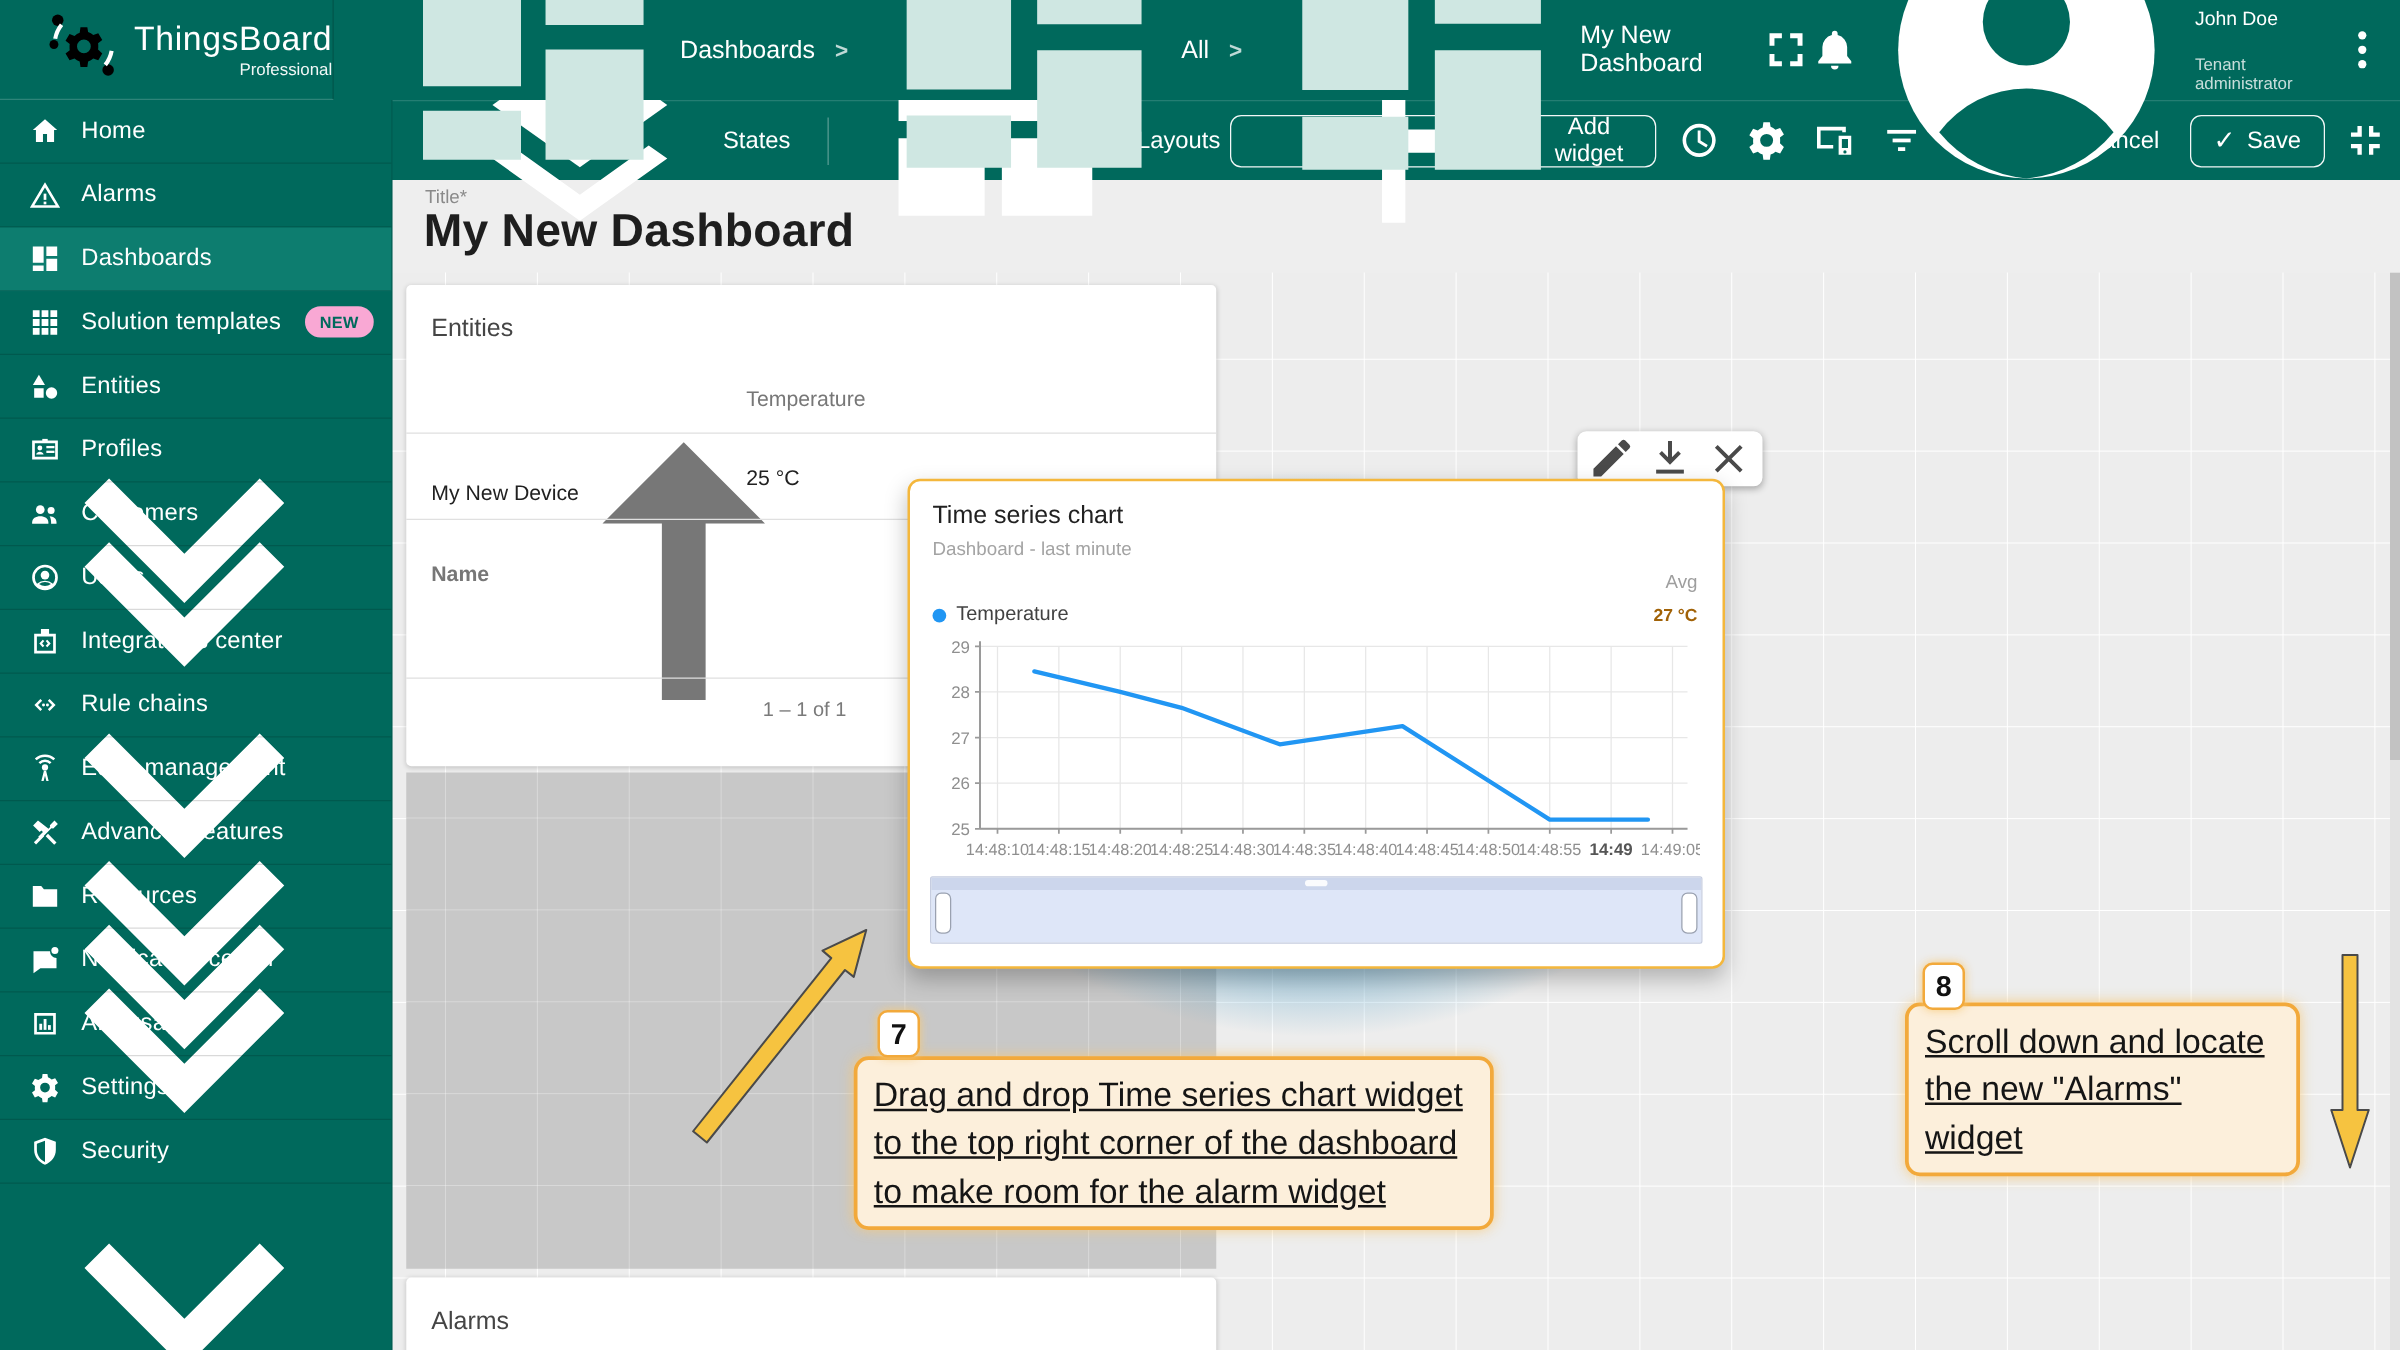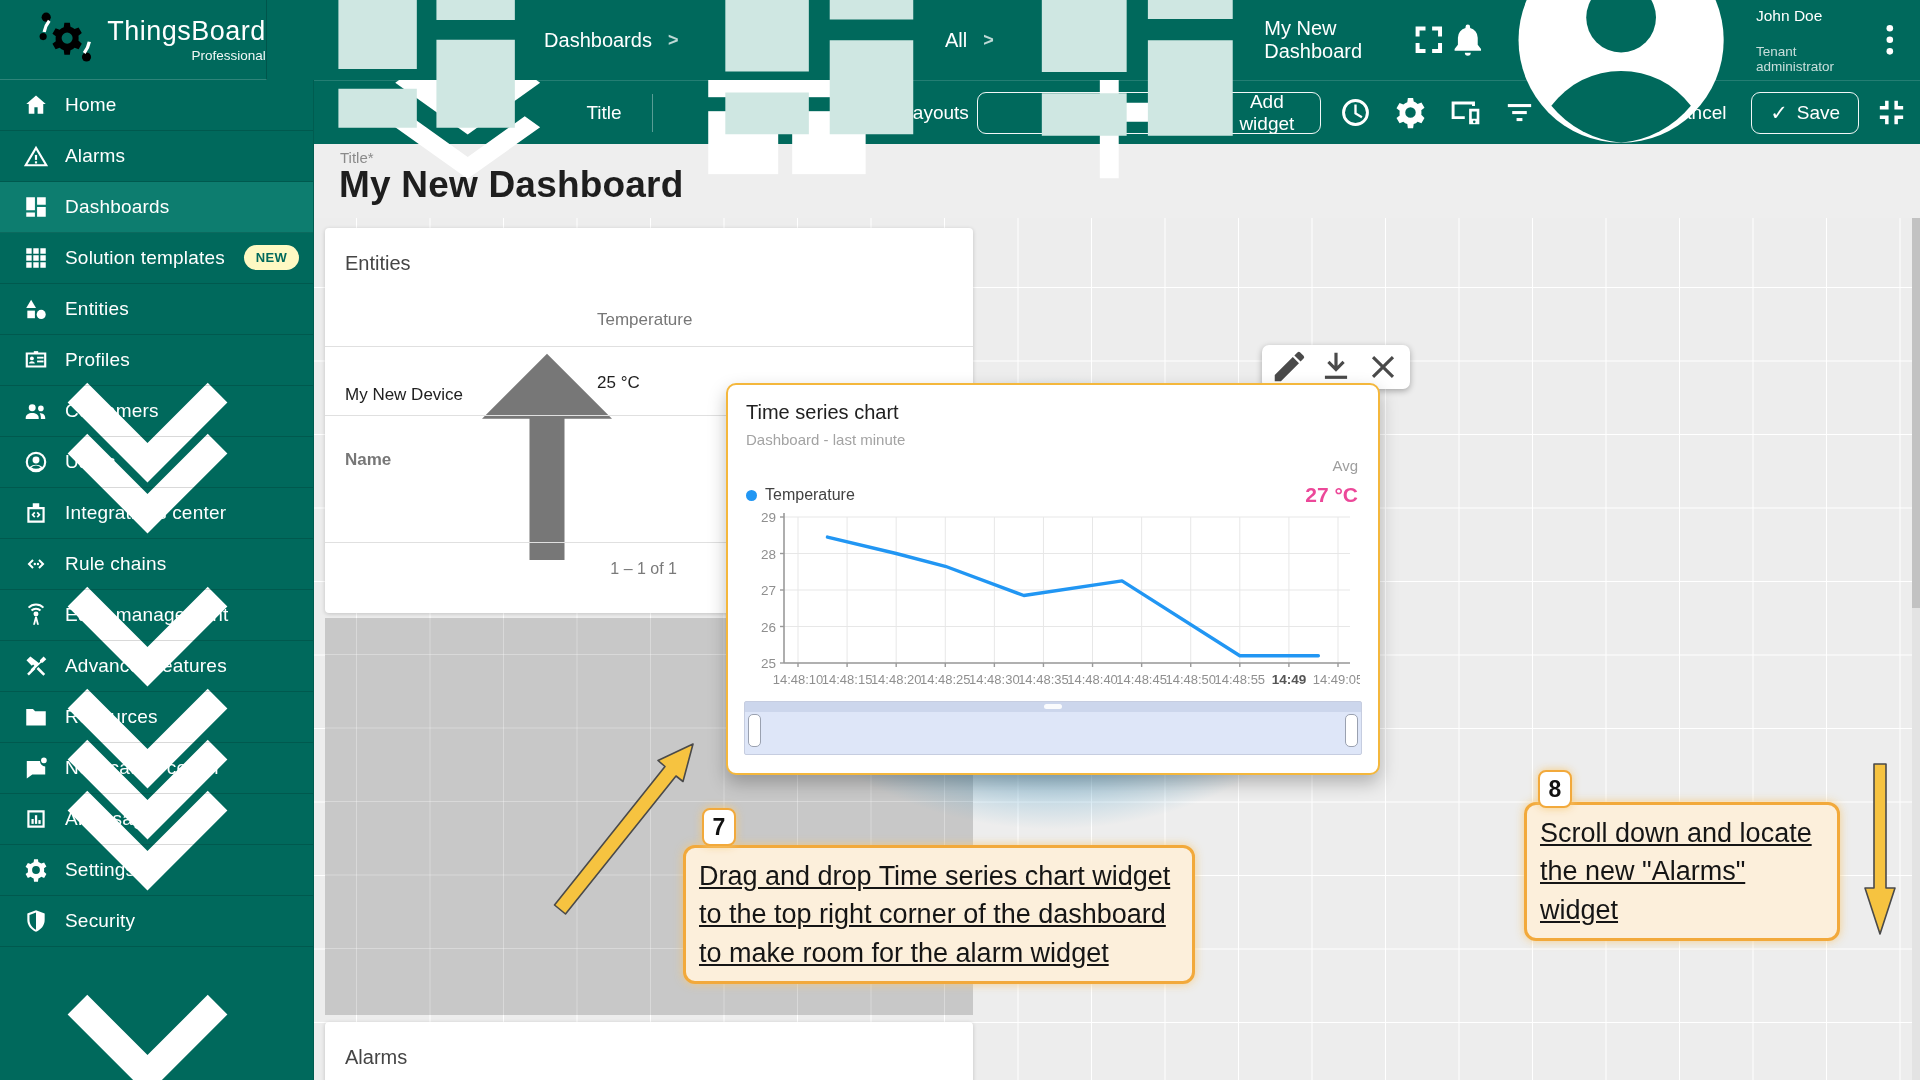--- a/index.html
+++ b/index.html
@@ -28,21 +28,21 @@
   
   .sidebar{position:absolute;left:0;top:80px;width:313px;height:1000px;background:#00695c;z-index:9;border-right:1px solid rgba(0,0,0,.12);}
   .side-item{height:50px;display:flex;align-items:center;padding-left:23px;color:#fff;cursor:pointer;
     border-bottom:1px solid rgba(0,0,0,.15);position:relative;}
   .side-item.active{background:#0d7d6f;}
   .sicon{width:26px;height:26px;display:flex;align-items:center;}
   .sicon svg{width:24px;height:24px;fill:#fff;}
   .slabel{margin-left:16px;font-size:19px;font-weight:500;letter-spacing:.2px;}
   .chev{position:absolute;right:18px;top:14px;}
   .chev svg{width:22px;height:22px;fill:#fff;}
-  .newbadge{position:absolute;right:14px;top:12px;background:#fef9c3;color:#00695c;font-size:13px;font-weight:700;
+  .newbadge{position:absolute;right:14px;top:12px;background:#f9a8d4;color:#00695c;font-size:13px;font-weight:700;
     padding:5px 12px;border-radius:14px;letter-spacing:.3px;}
   
   .toolbar{position:absolute;left:313px;top:80px;width:1607px;height:64px;background:#00695c;display:flex;align-items:center;
     box-sizing:border-box;border-top:1px solid rgba(255,255,255,.14);z-index:8;}
   .tbtn{display:flex;align-items:center;background:none;border:none;color:#fff;font-size:19px;font-weight:500;cursor:pointer;
     font-family:inherit;padding:6px 8px;}
   .tbtn .ticon{margin-right:10px;display:flex;}
   .ticon svg{width:24px;height:24px;fill:currentColor;display:block;}
   .tdiv{width:1px;height:38px;background:rgba(255,255,255,.35);margin:0 22px;}
   .outline-btn{display:flex;align-items:center;justify-content:center;background:none;border:1.5px solid rgba(255,255,255,.95);
@@ -88,21 +88,21 @@
   .wabtn{background:none;border:none;color:#4a4a4a;width:38px;height:38px;display:flex;align-items:center;justify-content:center;cursor:pointer;padding:0;}
   .wabtn svg{width:23px;height:23px;fill:#4a4a4a;}
   
   .chart-widget{position:absolute;left:413px;top:165px;width:654px;height:392px;background:#fff;border:2.5px solid #f4b73c;
     border-radius:10px;box-sizing:border-box;box-shadow:0 8px 18px rgba(0,0,0,.25);z-index:4;cursor:move;}
   .cw-title{position:absolute;left:18px;top:16px;font-size:20px;font-weight:500;color:#212121;}
   .cw-sub{position:absolute;left:18px;top:46px;font-size:15px;color:#a3a3a3;}
   .cw-agg{position:absolute;right:20px;top:72px;font-size:15px;color:#9e9e9e;}
   .cw-legend{position:absolute;left:18px;right:20px;top:98px;display:flex;align-items:center;font-size:16px;color:#424242;}
   .dot{width:11px;height:11px;border-radius:50%;background:#2196f3;margin-right:8px;}
-  .cw-val{margin-left:auto;font-size:21px;font-weight:700;color:#ec4899;}
+  .cw-val{margin-left:auto;font-size:14px;font-weight:700;color:#a16207;}
   #ts-chart{position:absolute;left:18px;top:126px;}
   .cw-scroll{position:absolute;left:16px;right:16px;top:316px;height:52px;border:1px solid #c6cde0;border-radius:2px;
     background:linear-gradient(#ccd6ec 0 10px,#dee6f8 10px);cursor:ew-resize;}
   .cw-scroll .grip{position:absolute;top:2px;left:50%;margin-left:-9px;width:18px;height:5px;border-radius:3px;background:rgba(255,255,255,.9);}
   .handle{position:absolute;top:12px;width:11px;height:31px;background:#fff;border:1px solid #9aa1b0;border-radius:5px;}
   .handle.left{left:3px;} .handle.right{right:3px;}
   
   .badge{position:absolute;width:30px;height:34px;background:#fff;border:2.5px solid #f2a93b;border-radius:8px;
     display:flex;align-items:center;justify-content:center;font-size:23px;font-weight:600;color:#111;
     box-shadow:0 0 8px rgba(247,201,120,.95);z-index:6;}
@@ -396,21 +396,21 @@
 
   <div class="toolbar">
     <div style="width:50px"></div>
     <button class="tbtn">
       <span class="ticon">
           <svg viewBox="0 0 24 24" style="width: 100%; height: 100%; fill: currentcolor;">
             <path d="M12 3 20 8.7 12 14.4 4 8.7z"></path>
             <path d="m12 16.9 6.3-4.5 1.7 1.2-8 5.7-8-5.7 1.7-1.2z"></path>
           </svg>
         </span>
-      <span>Title</span>
+      <span>States</span>
     </button>
     <div class="tdiv"></div>
     <button class="tbtn">
       <span class="ticon">
           <svg viewBox="0 0 24 24" style="width: 100%; height: 100%; fill: currentcolor;">
             <rect x="3" y="5" width="18" height="5.2"></rect>
             <rect x="3" y="11.8" width="8" height="7.2"></rect>
             <rect x="12.6" y="11.8" width="8.4" height="7.2"></rect>
           </svg>
         </span>

